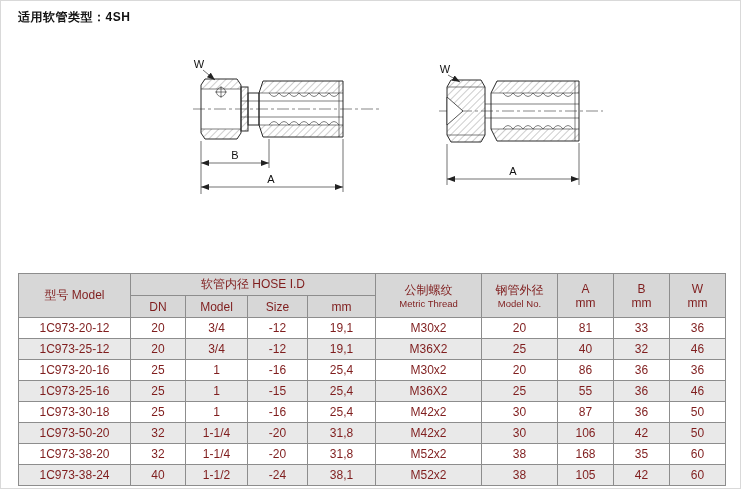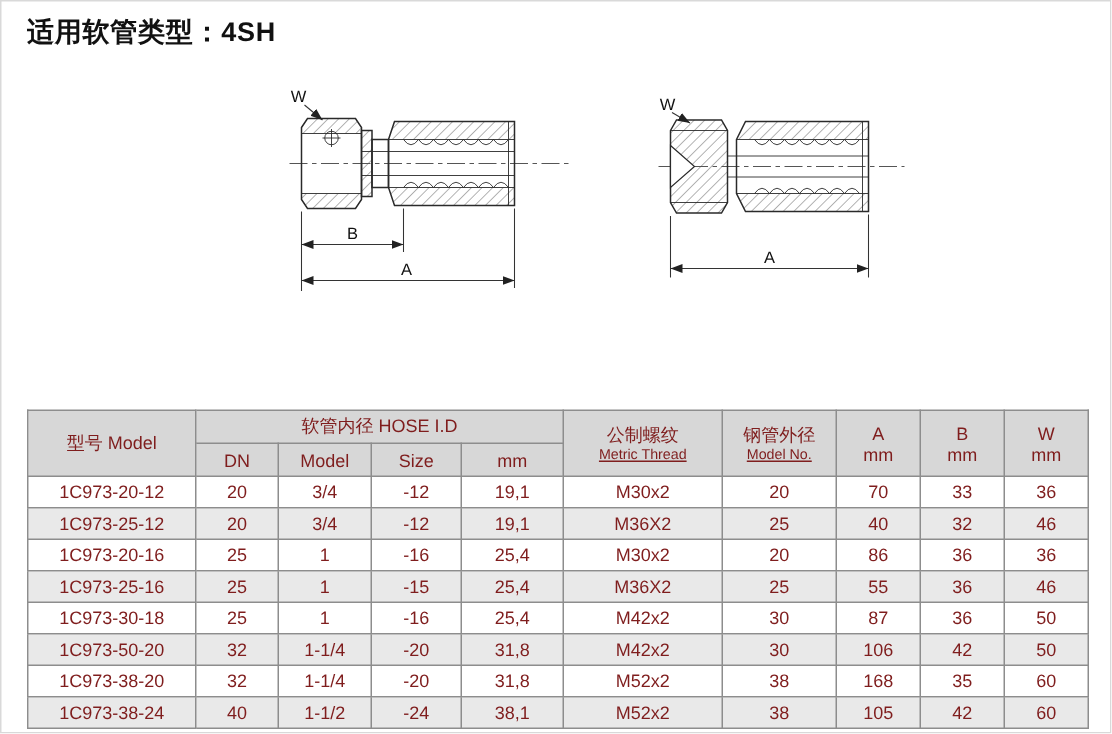--- a/index.html
+++ b/index.html
@@ -1,27 +1,27 @@
 <!DOCTYPE html>
 <html><head>
 <meta charset="utf-8">
 <style>
   * { margin:0; padding:0; box-sizing:border-box; }
   html,body { width:741px; height:489px; }
   body { font-family:"Liberation Sans","DejaVu Sans",sans-serif; background:#ffffff; }
   .page { position:relative; width:741px; height:489px; background:#fff; border:1px solid #d9d9d9; overflow:hidden; }
-  .title { position:absolute; left:17px; top:8px; font-size:18px; font-weight:bold; color:#111; letter-spacing:0.5px; }
+  .title { position:absolute; left:17px; top:8px; font-size:12px; font-weight:bold; color:#111; letter-spacing:0.5px; }
   .dwgL { position:absolute; left:190px; top:56px; width:196px; height:162px; }
   .dwgR { position:absolute; left:436px; top:62px; width:170px; height:148px; }
   table.spec { position:absolute; left:17px; top:272px; width:707px; border-collapse:collapse; table-layout:fixed; font-size:12px; color:#7f1d1d; }
   .spec th, .spec td { border:1px solid #8d8d8d; text-align:center; vertical-align:middle; padding:2px 2px; font-weight:normal; }
   .spec thead th { background:#d7d7d7; padding:2px 2px; height:22px; }
   .spec tbody td { height:21px; background:#ffffff; }
   .spec tbody tr:nth-child(even) td { background:#e9e9e9; }
-  .sub { font-size:9.5px; line-height:10px;text-decoration:underline; }
+  .sub { font-size:9.5px; line-height:10px; }
   svg text { font-size:11px; fill:#111; font-family:"Liberation Sans",sans-serif; }
   .ln { stroke:#2a2a2a; stroke-width:1; fill:none; }
   .thin { stroke:#2a2a2a; stroke-width:0.6; fill:none; }
   .dim { stroke:#333; stroke-width:0.7; fill:none; }
 </style>
 </head>
 <body>
 
 <div class="page">
 
@@ -196,21 +196,21 @@
     </thead>
     <tbody>
         <tr>
           <td>1C973-20-12</td>
           <td>20</td>
           <td>3/4</td>
           <td>-12</td>
           <td>19,1</td>
           <td>M30x2</td>
           <td>20</td>
-          <td>70</td>
+          <td>81</td>
           <td>33</td>
           <td>36</td>
         </tr>
         <tr>
           <td>1C973-25-12</td>
           <td>20</td>
           <td>3/4</td>
           <td>-12</td>
           <td>19,1</td>
           <td>M36X2</td>

